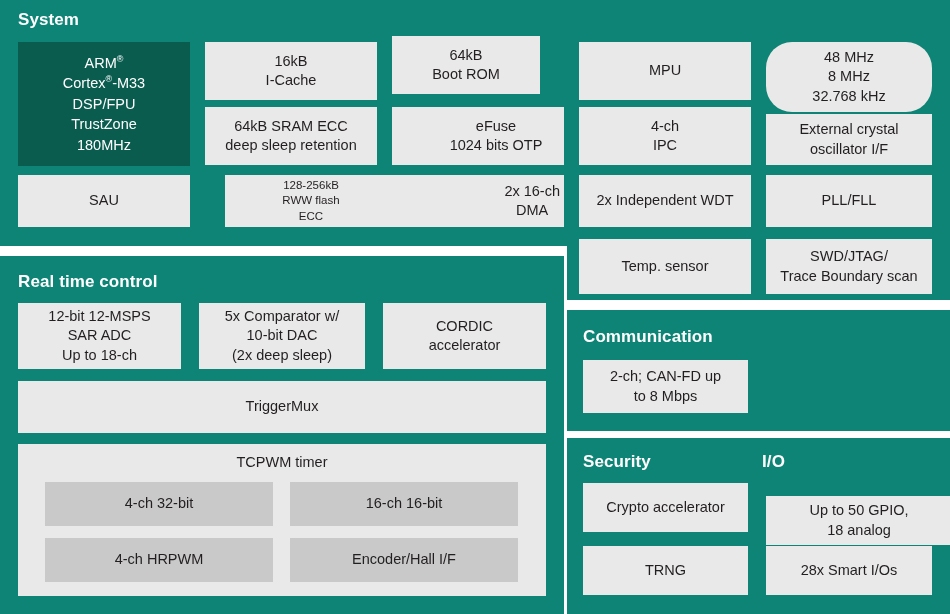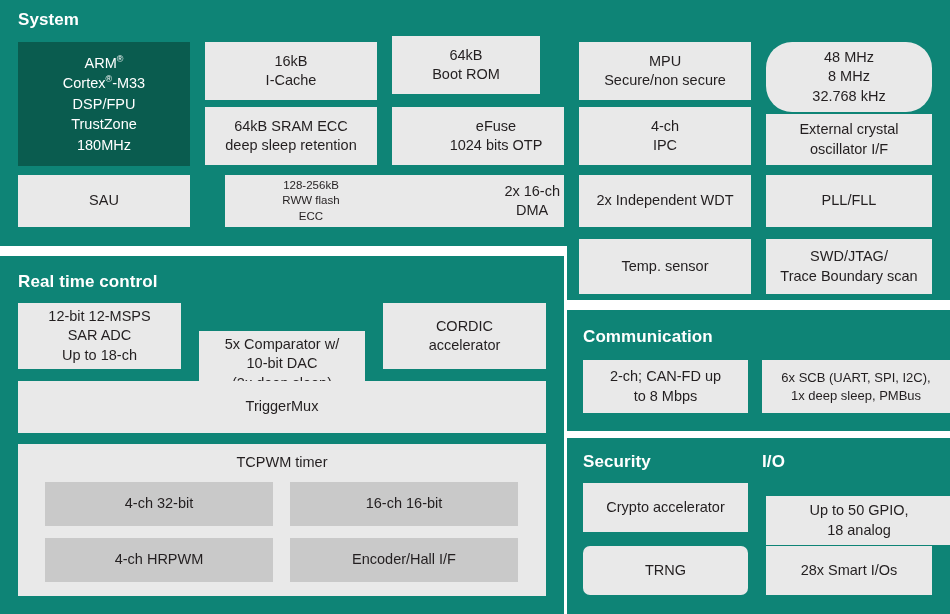--- a/index.html
+++ b/index.html
@@ -98,21 +98,20 @@
   </div>
   <div class="blk" style="left:392px; top:36px; width:148px; height:58px;">
     <div>
       <span class="txt">64kB</span>
       <span class="txt">Boot ROM</span>
     </div>
   </div>
   <div class="blk" style="left:579px; top:42px; width:172px; height:58px;">
     <div>
       <span class="txt">MPU</span>
-      <span class="txt">Secure/non secure</span>
     </div>
   </div>
   <div class="blk" style="left:766px; top:42px; width:166px; height:70px;border-radius:26px;">
     <div>
       <span class="txt">48 MHz</span>
       <span class="txt">8 MHz</span>
       <span class="txt">32.768 kHz</span>
     </div>
   </div>
 
@@ -185,21 +184,21 @@
   <div class="panel" style="left:0px; top:256px; width:564px; height:358px;"></div>
   <div class="panel-title" style="left:18px; top:272px;">Real time control</div>
 
   <div class="blk" style="left:18px; top:303px; width:163px; height:66px;">
     <div>
       <span class="txt">12-bit 12-MSPS</span>
       <span class="txt">SAR ADC</span>
       <span class="txt">Up to 18-ch</span>
     </div>
   </div>
-  <div class="blk" style="left:199px; top:303px; width:166px; height:66px;margin-top:28px;">
+  <div class="blk" style="left:199px; top:303px; width:166px; height:66px;">
     <div>
       <span class="txt">5x Comparator w/</span>
       <span class="txt">10-bit DAC</span>
       <span class="txt">(2x deep sleep)</span>
     </div>
   </div>
   <div class="blk" style="left:383px; top:303px; width:163px; height:66px;">
     <div>
       <span class="txt">CORDIC</span>
       <span class="txt">accelerator</span>
@@ -237,37 +236,31 @@
 
   <div class="panel" style="left:567px; top:310px; width:383px; height:121px;"></div>
   <div class="panel-title" style="left:583px; top:327px;">Communication</div>
 
   <div class="blk" style="left:583px; top:360px; width:165px; height:53px;">
     <div>
       <span class="txt">2-ch; CAN-FD up</span>
       <span class="txt">to 8 Mbps</span>
     </div>
   </div>
-  <div class="blk mid" style="left:762px; top:360px; width:188px; height:53px;">
-    <div>
-      <span class="txt">6x SCB (UART, SPI, I2C),</span>
-      <span class="txt">1x deep sleep, PMBus</span>
-    </div>
-  </div>
 
   <div class="panel" style="left:567px; top:438px; width:383px; height:176px;"></div>
   <div class="panel-title" style="left:583px; top:452px;">Security</div>
   <div class="panel-title" style="left:762px; top:452px;">I/O</div>
 
   <div class="blk" style="left:583px; top:483px; width:165px; height:49px;">
     <div>
         <span class="txt">Crypto accelerator</span>
       </div>
   </div>
-  <div class="blk" style="left:583px; top:546px; width:165px; height:49px;border-radius:7px;">
+  <div class="blk" style="left:583px; top:546px; width:165px; height:49px;">
     <div>
         <span class="txt">TRNG</span>
       </div>
   </div>
   <div class="blk" style="left:766px; top:483px; width:186px; height:49px;margin-top:13px;">
     <div>
       <span class="txt">Up to 50 GPIO,</span>
       <span class="txt">18 analog</span>
     </div>
   </div>

